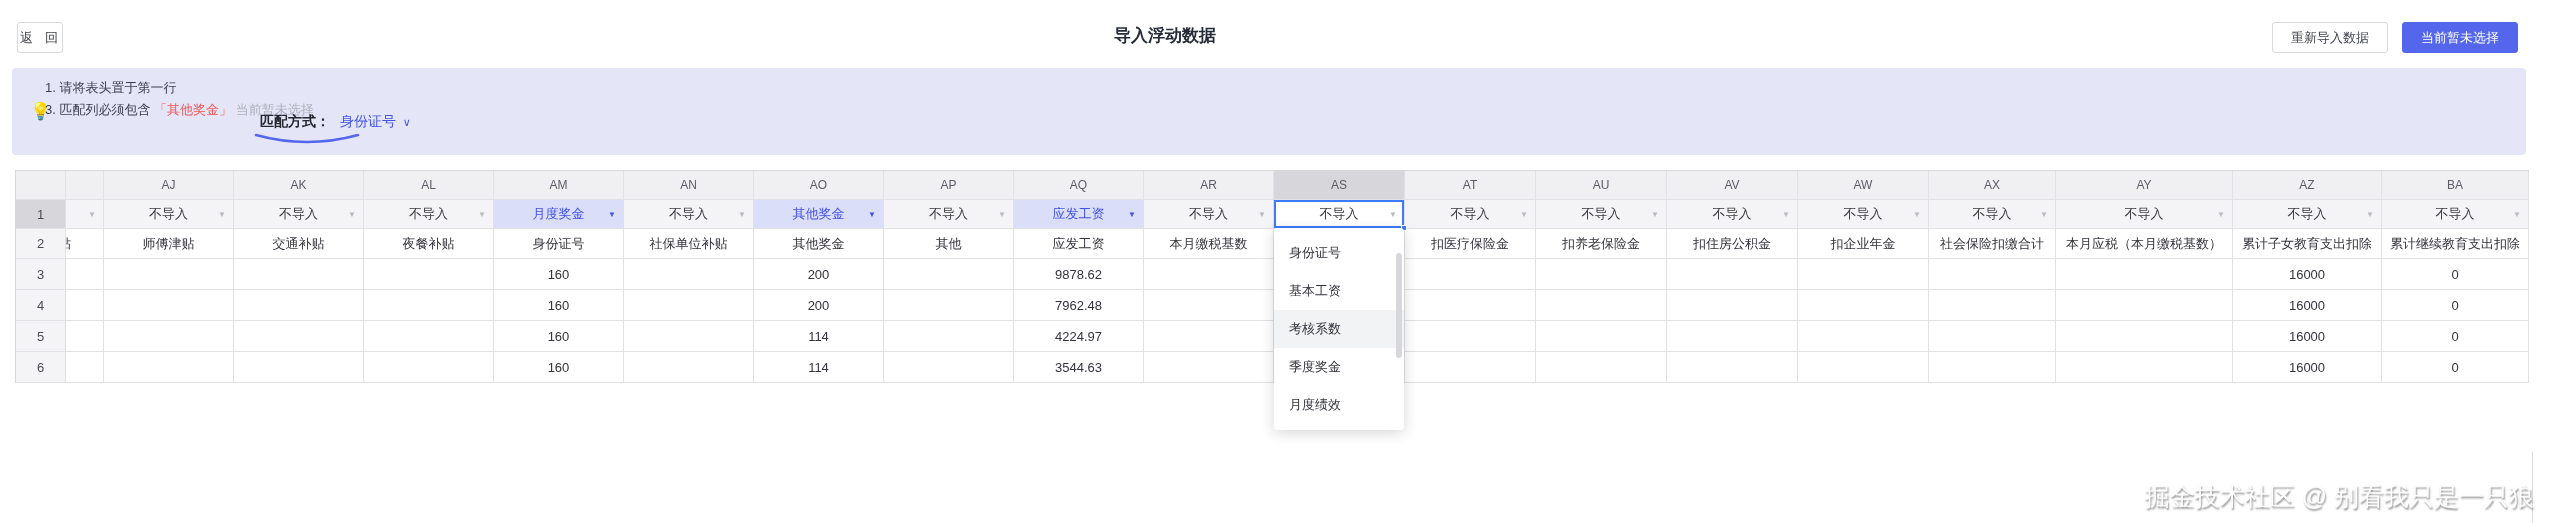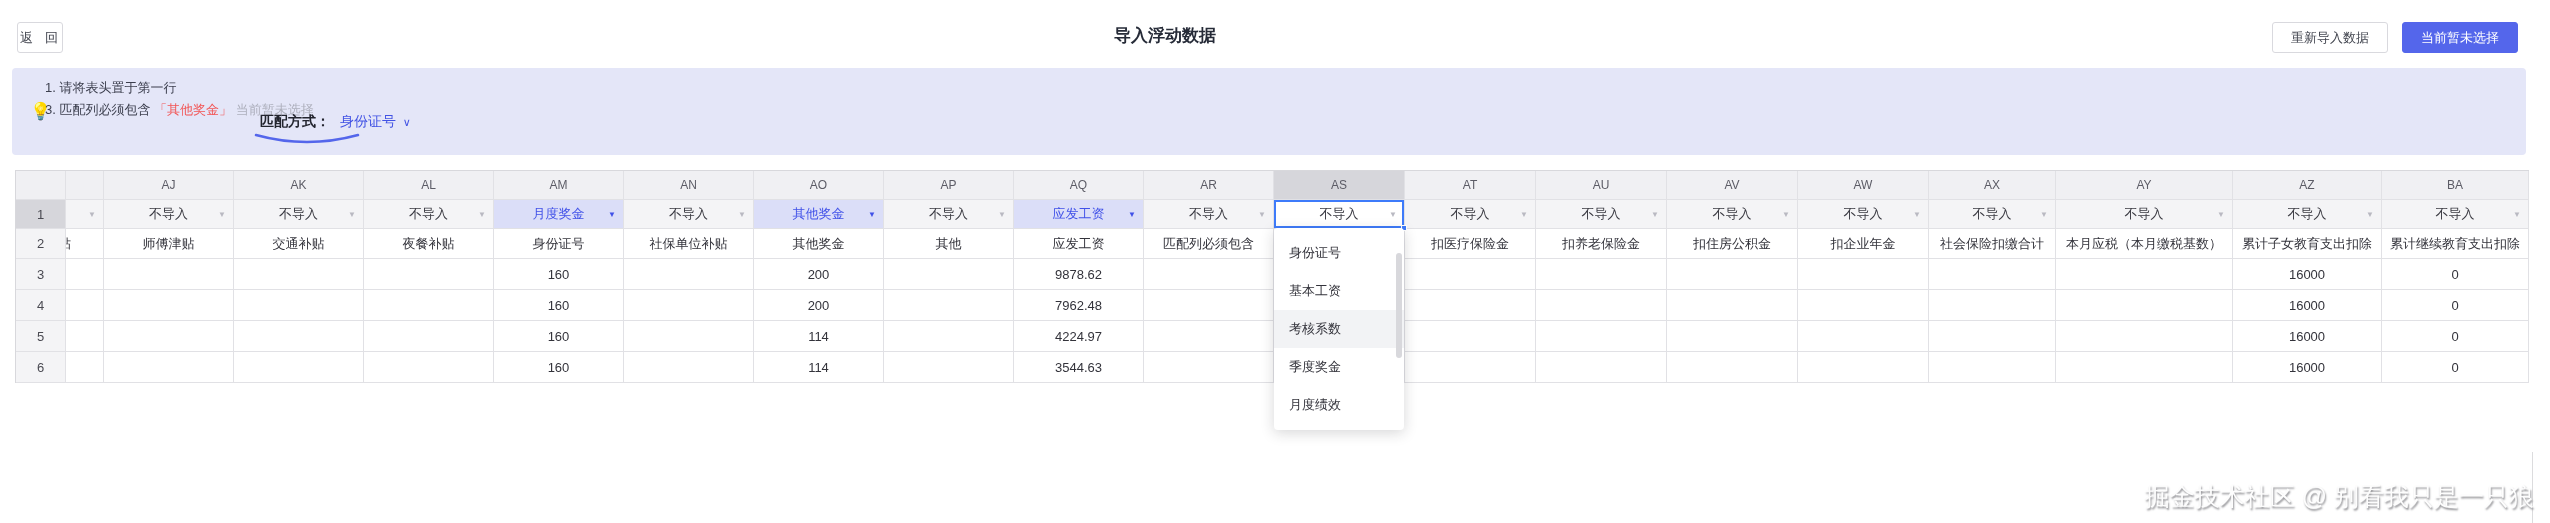--- a/index.html
+++ b/index.html
@@ -206,21 +206,21 @@
         <div class="sliver">贴</div>
       </div>
       <div class="cell" style="width: 130px;">师傅津贴</div>
       <div class="cell" style="width: 130px;">交通补贴</div>
       <div class="cell" style="width: 130px;">夜餐补贴</div>
       <div class="cell" style="width: 130px;">身份证号</div>
       <div class="cell" style="width: 130px;">社保单位补贴</div>
       <div class="cell" style="width: 130px;">其他奖金</div>
       <div class="cell" style="width: 130px;">其他</div>
       <div class="cell" style="width: 130px;">应发工资</div>
-      <div class="cell" style="width: 130px;">匹配列必须包含</div>
+      <div class="cell" style="width: 130px;">本月缴税基数</div>
       <div class="cell" style="width: 131px;"></div>
       <div class="cell" style="width: 131px;">扣医疗保险金</div>
       <div class="cell" style="width: 131px;">扣养老保险金</div>
       <div class="cell" style="width: 131px;">扣住房公积金</div>
       <div class="cell" style="width: 131px;">扣企业年金</div>
       <div class="cell" style="width: 127px;">社会保险扣缴合计</div>
       <div class="cell" style="width: 177px;">本月应税（本月缴税基数）</div>
       <div class="cell" style="width: 149px;">累计子女教育支出扣除</div>
       <div class="cell" style="width: 147px;">累计继续教育支出扣除</div>
     </div>

